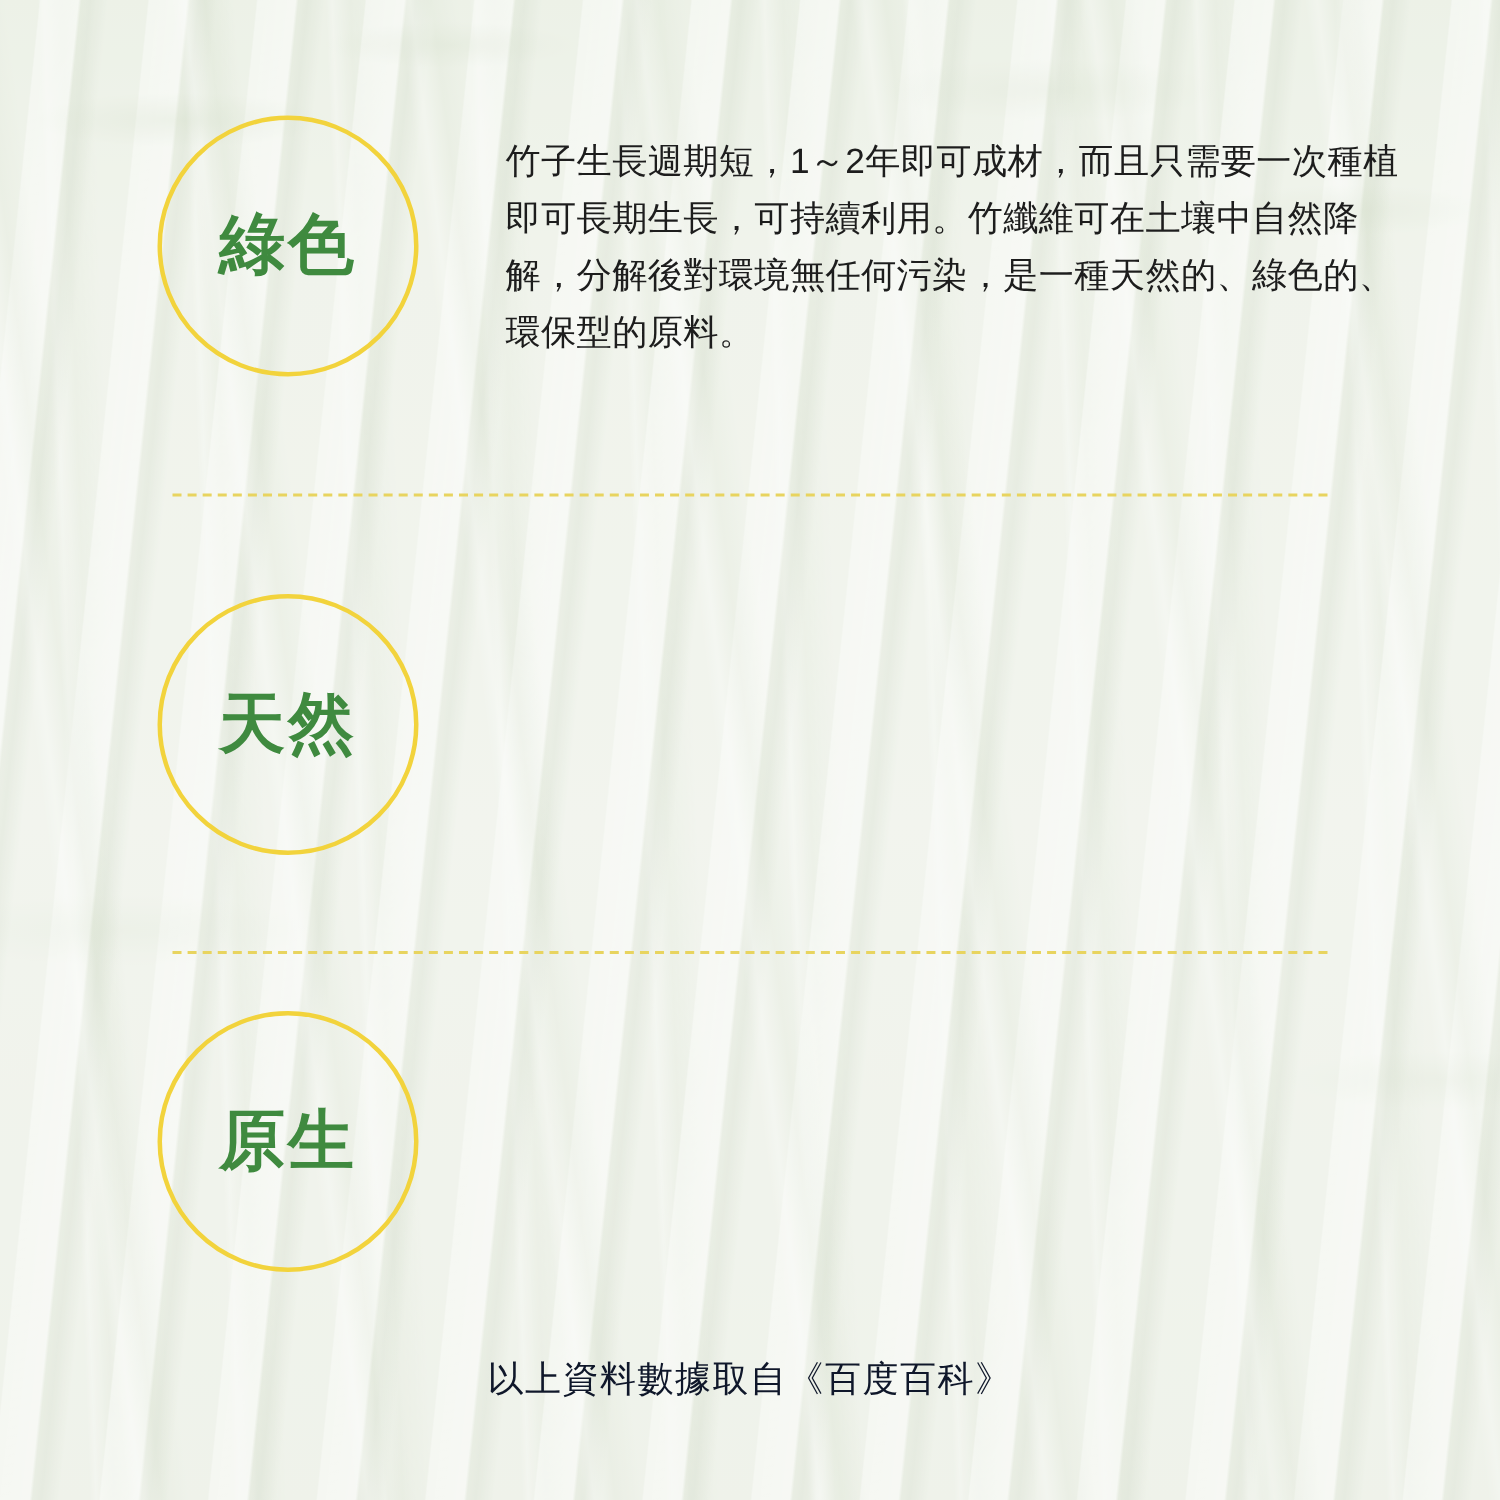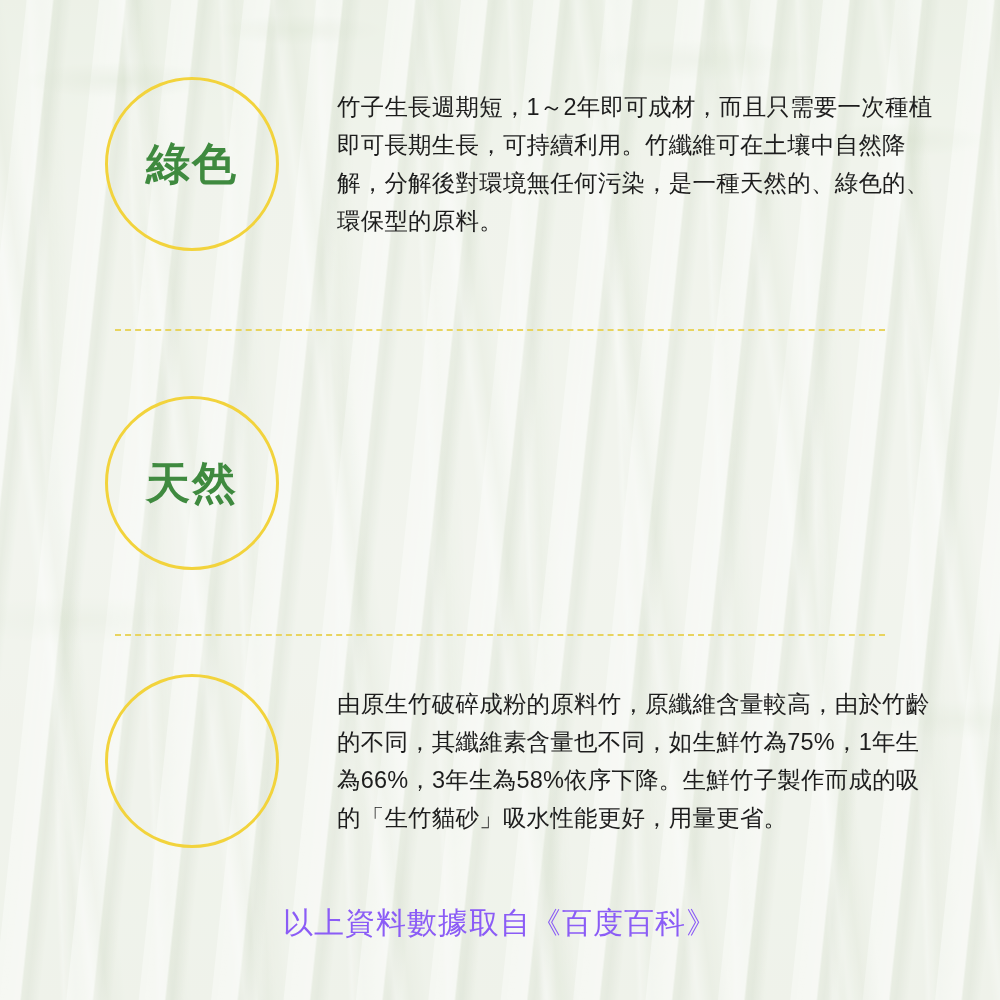--- a/index.html
+++ b/index.html
@@ -141,22 +141,22 @@
 
   .footer {
     height: 115px;
     display: flex;
     align-items: flex-start;
     justify-content: center;
     padding-top: 18px;
     box-sizing: border-box;
   }
   .footer-text {
-    color: #8b5cf6;
-    font-size: 30px;
+    color: #0f172a;
+    font-size: 24px;
     letter-spacing: 1px;
   }
 </style>
 </head>
 <body>
 
 <div class="page">
 
   <div class="bg">
     <div class="bg-stalks"></div>
@@ -181,23 +181,21 @@
     <div class="section section-2">
       <div class="badge">
         <span class="ln">天然</span>
       </div>
     </div>
 
     <div class="divider"></div>
 
     <div class="section section-3">
       <div class="badge">
-      </div>
-      <div class="body-text">
-        <p>由原生竹破碎成粉的原料竹，原纖維含量較高，由於竹齡的不同，其纖維素含量也不同，如生鮮竹為75%，1年生為66%，3年生為58%依序下降。生鮮竹子製作而成的吸的「生竹貓砂」吸水性能更好，用量更省。</p>
+        <span class="ln">原生</span>
       </div>
     </div>
 
     <div class="footer">
       <div class="footer-text">以上資料數據取自《百度百科》</div>
     </div>
 
   </div>
 </div>
 

